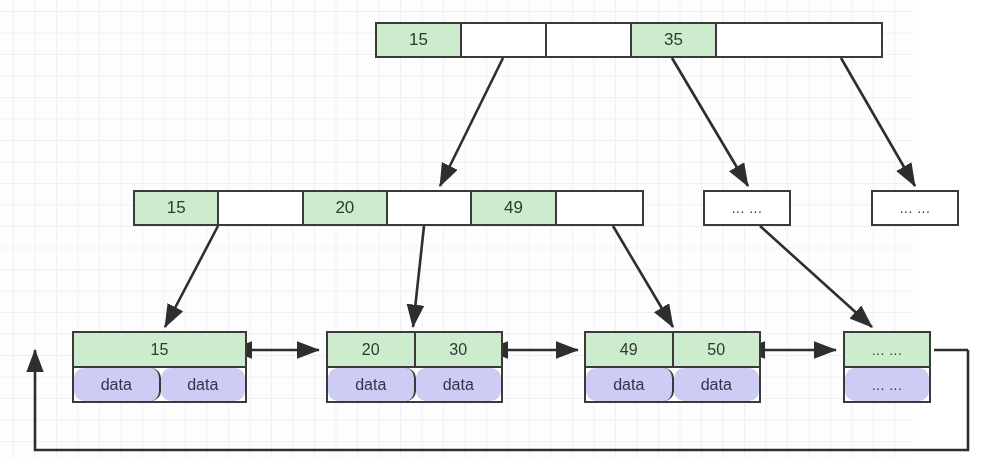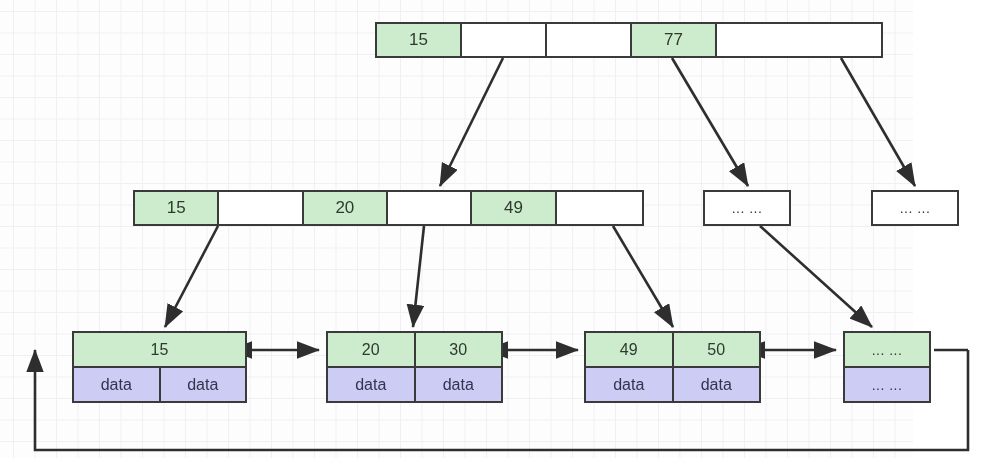--- a/index.html
+++ b/index.html
@@ -86,21 +86,21 @@
     flex: 1 1 0;
     display: flex;
     align-items: center;
     justify-content: center;
     font-size: 16px;
     border-right: 2px solid #3a3a3a;
     white-space: nowrap;
   }
   .leaf-cell:last-child { border-right: none; }
   .leaf-row.keys .leaf-cell { background: #cdebcd; color: #2f3a2f; }
-  .leaf-row.data .leaf-cell { background: #ccccf5; color: #33334d; }
+  .leaf-row.data .leaf-cell { background: #ccccf5; color: #33334d; border-radius: 10px; }
   .ellipsis-text { letter-spacing: 0.5px; font-size: 14px; }
 </style>
 </head>
 <body>
 
 <div id="canvas">
 
   <svg id="edge-layer" viewBox="0 0 1001 458" width="1001" height="458">
     <defs>
       <marker id="arrowEnd" markerWidth="10" markerHeight="10" refX="8.6" refY="3.4" orient="auto" markerUnits="strokeWidth">
@@ -131,21 +131,21 @@
 
       <path d="M968,350 L968,450 L35,450 L35,350" marker-end="url(#arrowEnd)"></path>
       <path d="M934,350 L968,350"></path>
     </g>
   </svg>
 
   <div class="node" id="root-node" style="left:375px; top:22px; width:508px; height:36px;">
     <div class="cell key" style="width:85px;">15</div>
     <div class="cell ptr" style="width:85px;"></div>
     <div class="cell ptr" style="width:85px;"></div>
-    <div class="cell key" style="width:85px;">77</div>
+    <div class="cell key" style="width:85px;">35</div>
     <div class="cell ptr" style="width:84px;"></div>
   </div>
 
   <div class="node" id="internal-node-left" style="left:133px; top:190px; width:511px; height:36px;">
     <div class="cell key" style="width:85px;">15</div>
     <div class="cell ptr" style="width:85px;"></div>
     <div class="cell key" style="width:85px;">20</div>
     <div class="cell ptr" style="width:85px;"></div>
     <div class="cell key" style="width:85px;">49</div>
     <div class="cell ptr" style="width:86px;"></div>

